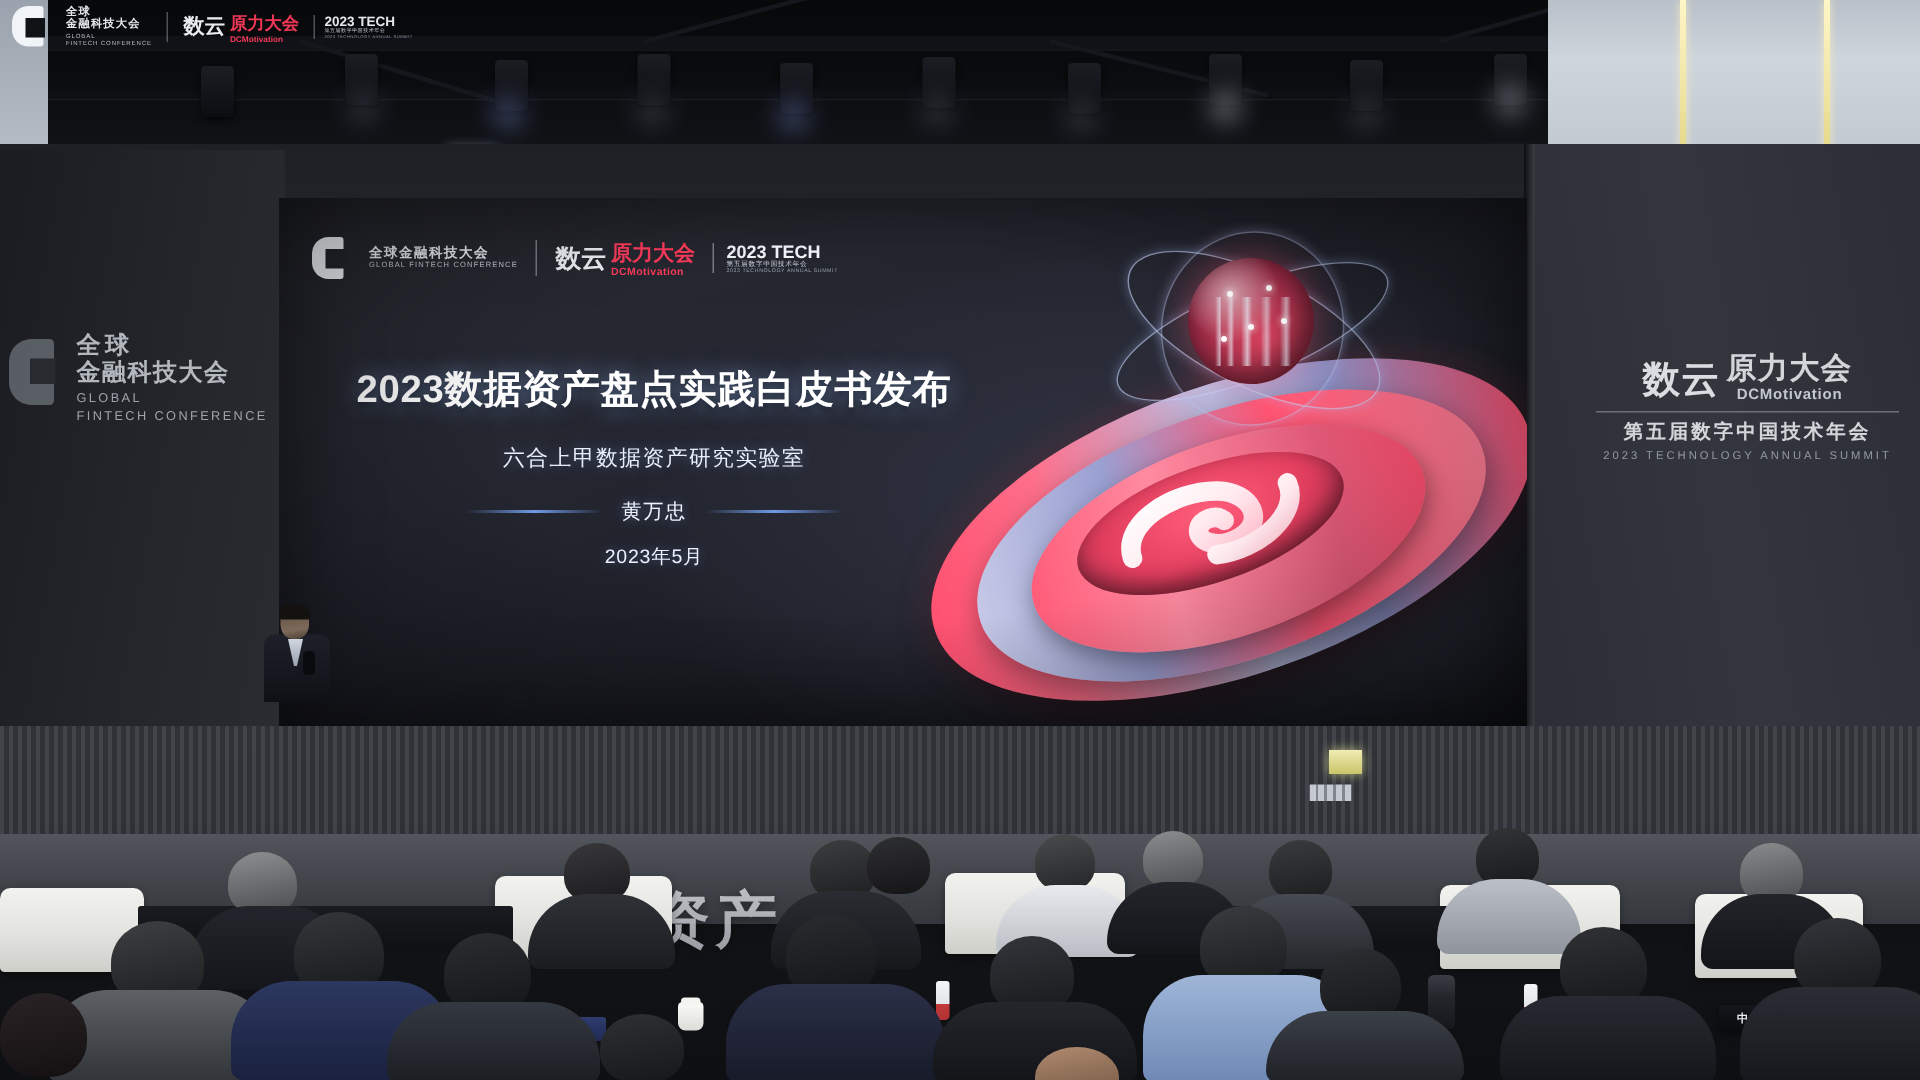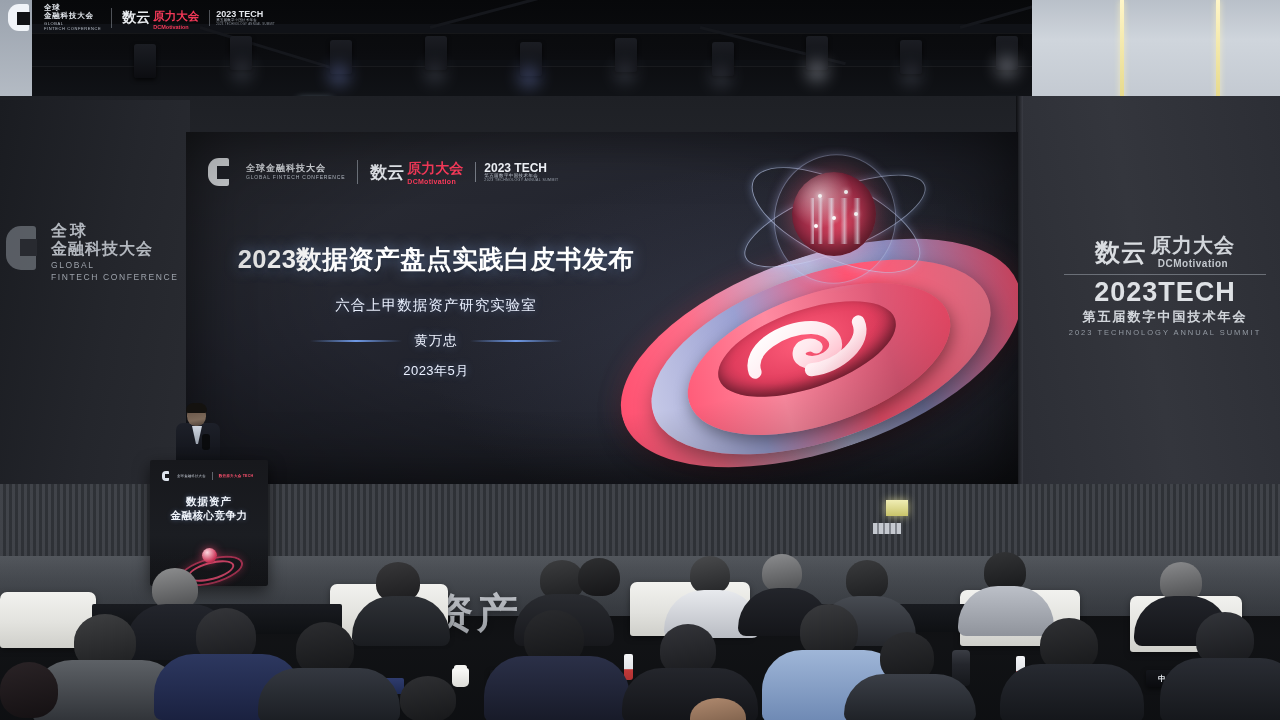--- a/index.html
+++ b/index.html
@@ -487,23 +487,20 @@
 
   <div class="right-sign">
     <div class="rs-row1">
       <span class="rs-shuyun">数云</span>
       <span>
         <span class="rs-yuanli">原力大会</span>
         <div class="rs-sub-en">DCMotivation</div>
       </span>
     </div>
     <div class="rs-divider"></div>
-    <div class="rs-tech">
-      <span>2023</span><span>TECH</span>
-    </div>
     <div class="rs-cn2">第五届数字中国技术年会</div>
     <div class="rs-en2">2023 TECHNOLOGY ANNUAL SUMMIT</div>
   </div>
 
   <div class="led-screen">
 
     <div class="slide-logos">
       <div class="sl-mark">
         <div class="a"></div>
           <div class="b"></div>
@@ -586,40 +583,20 @@
   <div class="stage-bigtext sbt-2">核心</div>
 
   <div class="speaker">
     <div class="spk-body"></div>
     <div class="spk-shirt"></div>
     <div class="spk-head"></div>
     <div class="spk-hair"></div>
     <div class="spk-mic"></div>
   </div>
 
-  <div class="podium">
-    <div class="podium-logos">
-      <div class="pl-mark">
-        <div class="a"></div>
-          <div class="b"></div>
-      </div>
-      <div class="pl-cn">全球金融科技大会</div>
-      <div class="pl-sep"></div>
-      <div class="pl-red">数云原力大会 TECH</div>
-    </div>
-    <div class="podium-text">
-      <div class="p1">数据资产</div>
-      <div class="p2">金融核心竞争力</div>
-    </div>
-    <div class="podium-swirl">
-      <div class="pswirl-ring"></div>
-      <div class="pswirl-ring2"></div>
-      <div class="pswirl-ball"></div>
-    </div>
-  </div>
 
   <div class="audience-zone">
 
     <div class="sofa" style="left:0px;top:44px;width:96px;height:56px;"></div>
     <div class="sofa" style="left:330px;top:36px;width:118px;height:56px;"></div>
     <div class="sofa" style="left:630px;top:34px;width:120px;height:54px;"></div>
     <div class="sofa" style="left:960px;top:42px;width:120px;height:56px;"></div>
     <div class="sofa" style="left:1130px;top:48px;width:112px;height:56px;"></div>
 
     <div class="table-dark" style="left:92px;top:56px;width:250px;height:30px;"></div>

